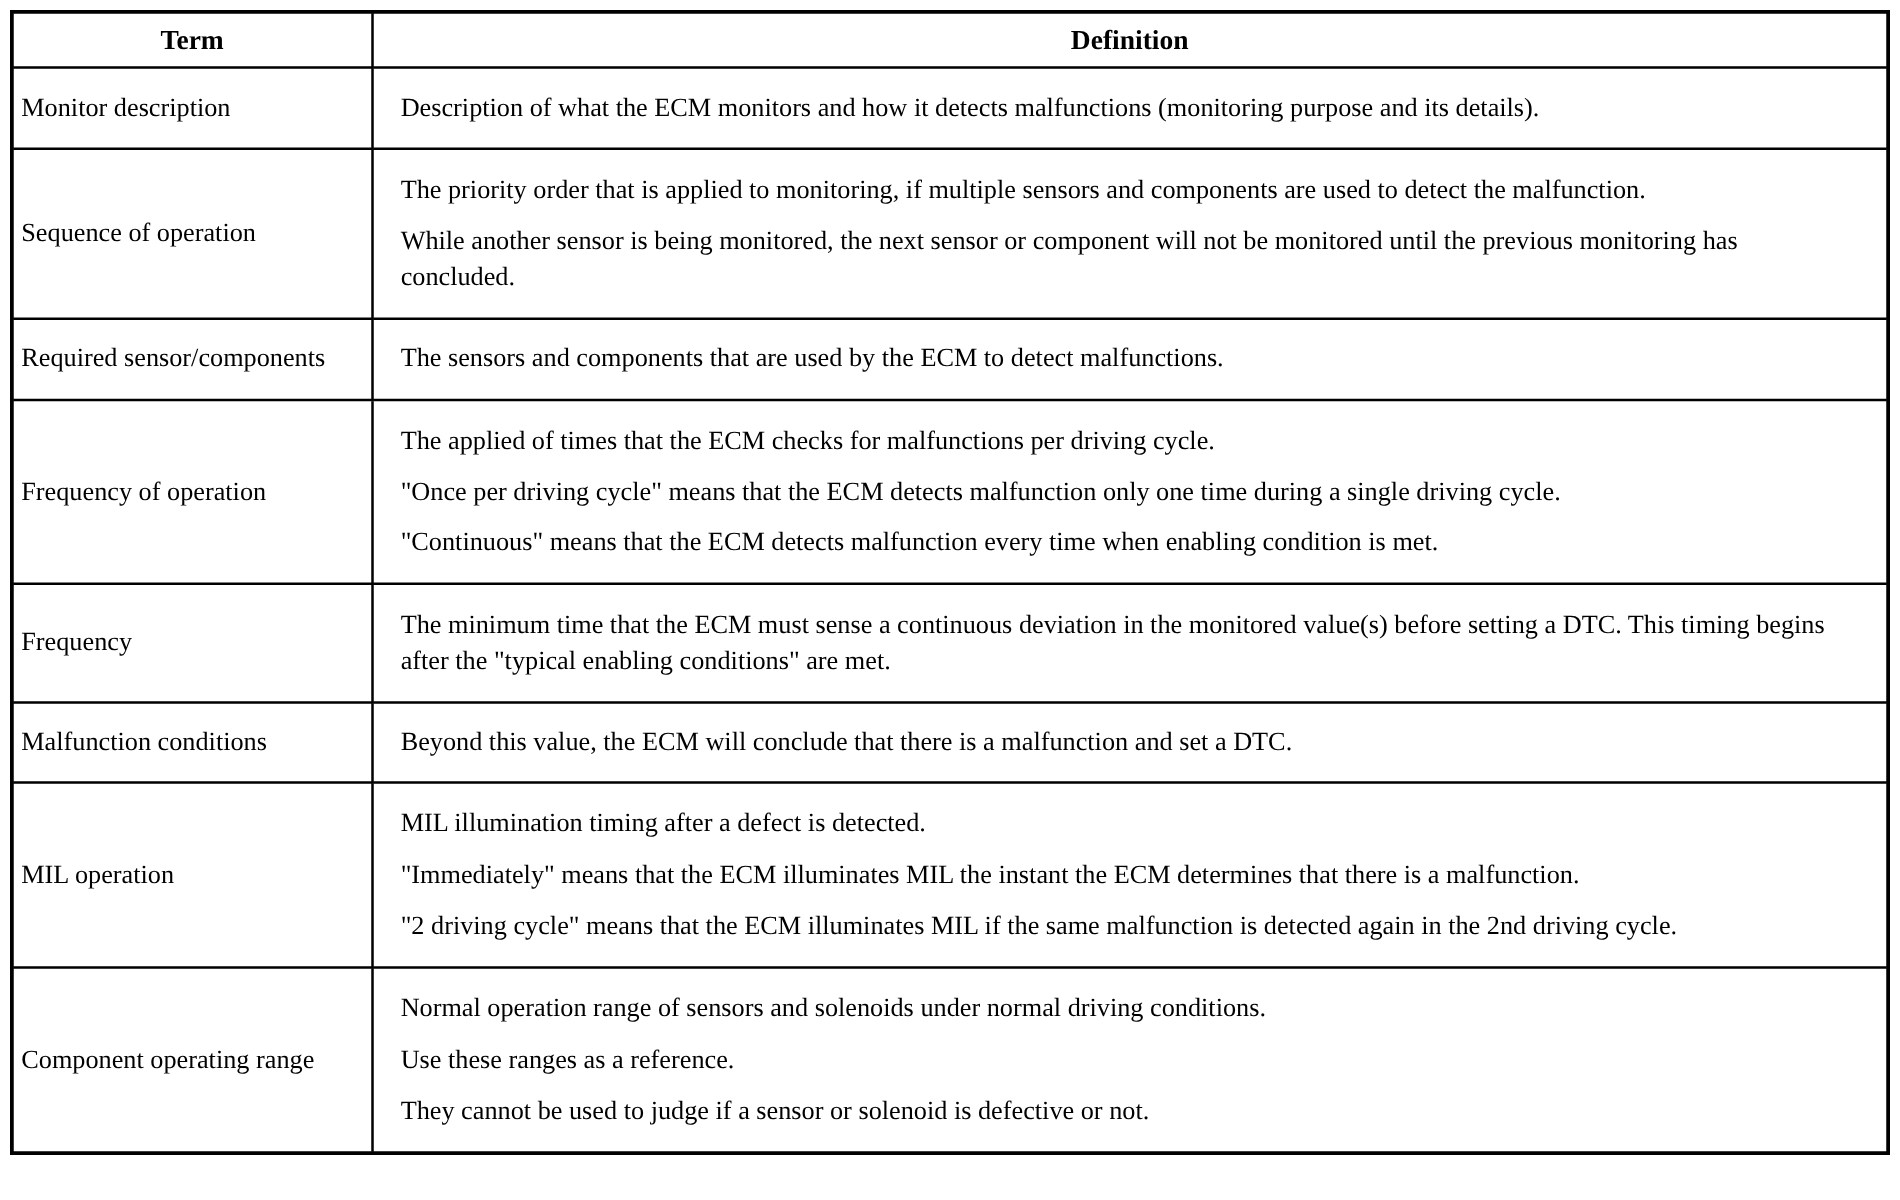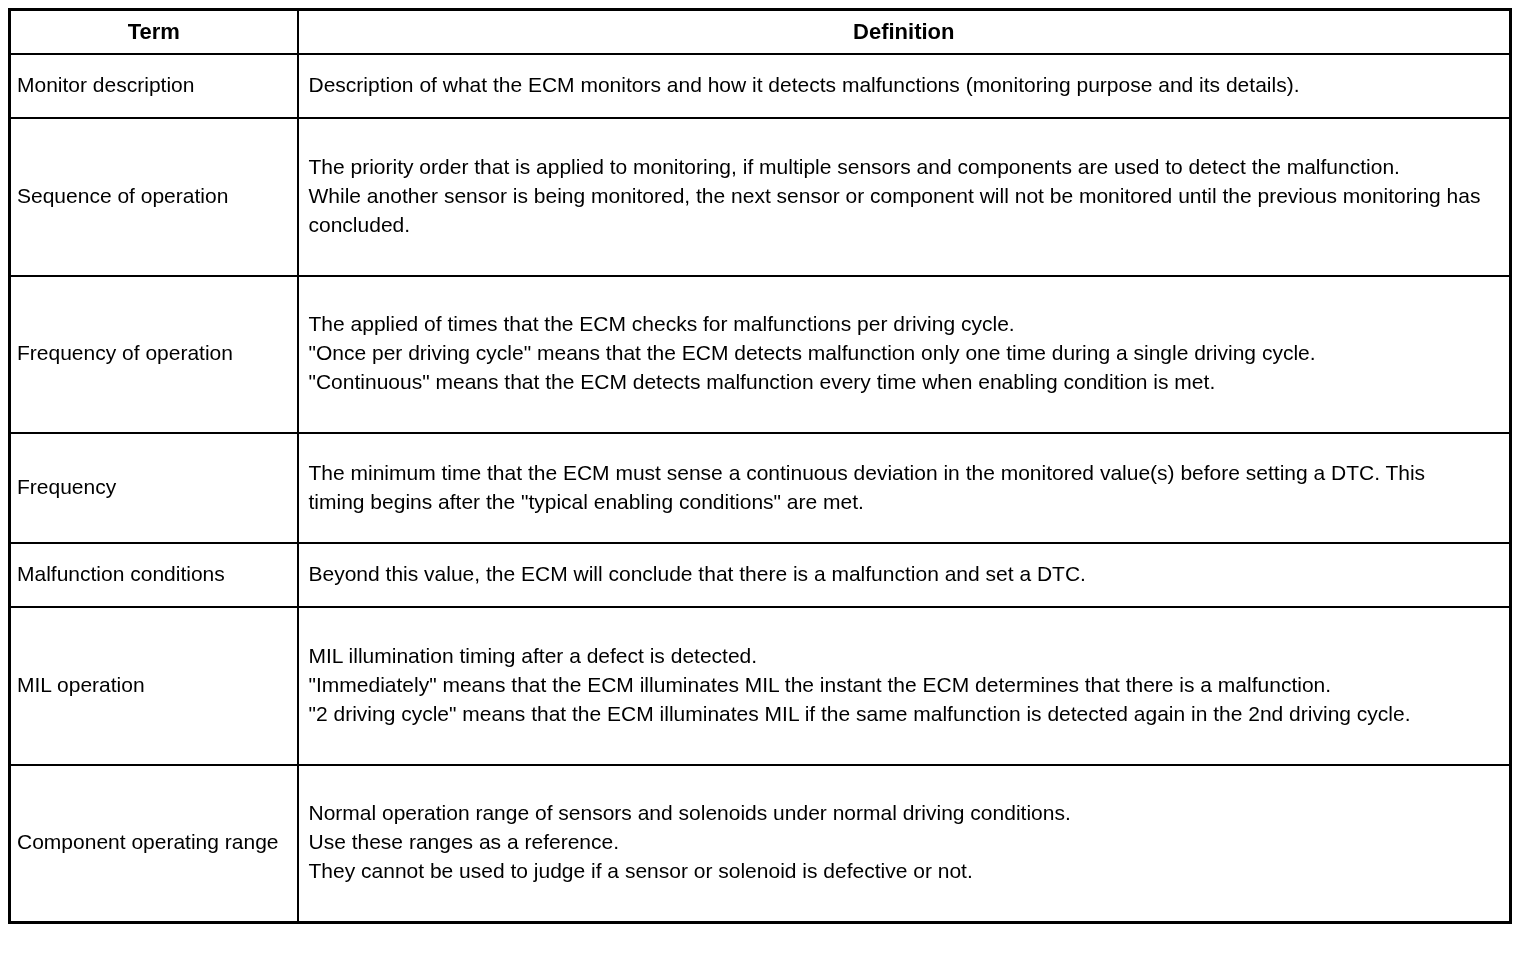--- a/index.html
+++ b/index.html
@@ -12,20 +12,21 @@
     height: 960px;
     box-sizing: border-box;
     font-family: "Liberation Sans", sans-serif;
     color: #000000;
   }
   .page {
     box-sizing: border-box;
     width: 1520px;
     height: 932px;
     padding: 8px;
+    font-family: Liberation Serif, serif;
   }
   table.defs {
     width: 100%;
     height: 100%;
     border-collapse: collapse;
     border: 3px solid #000000;
     table-layout: fixed;
   }
   col.col-term { width: 288px; }
   th, td {
@@ -41,21 +42,21 @@
     font-weight: bold;
     text-align: center;
     font-size: 22px;
     padding: 6px 8px;
   }
   td.term {
     padding-left: 6px;
     padding-right: 6px;
   }
   td.def .para {
-    margin: 0;
+    margin: 12px;
   }
 </style>
 </head>
 <body>
 
 <div class="page">
   <table class="defs">
     <colgroup>
       <col class="col-term">
       <col class="col-def">
@@ -71,20 +72,26 @@
         <td class="term">Monitor description</td>
         <td class="def">
           <div class="para">Description of what the ECM monitors and how it detects malfunctions (monitoring purpose and its details).</div>
         </td>
       </tr>
       <tr>
         <td class="term">Sequence of operation</td>
         <td class="def">
           <div class="para">The priority order that is applied to monitoring, if multiple sensors and components are used to detect the malfunction.</div>
           <div class="para">While another sensor is being monitored, the next sensor or component will not be monitored until the previous monitoring has concluded.</div>
+        </td>
+      </tr>
+      <tr>
+        <td class="term">Required sensor/components</td>
+        <td class="def">
+          <div class="para">The sensors and components that are used by the ECM to detect malfunctions.</div>
         </td>
       </tr>
       <tr>
         <td class="term">Frequency of operation</td>
         <td class="def">
           <div class="para">The applied of times that the ECM checks for malfunctions per driving cycle.</div>
           <div class="para">"Once per driving cycle" means that the ECM detects malfunction only one time during a single driving cycle.</div>
           <div class="para">"Continuous" means that the ECM detects malfunction every time when enabling condition is met.</div>
         </td>
       </tr>

